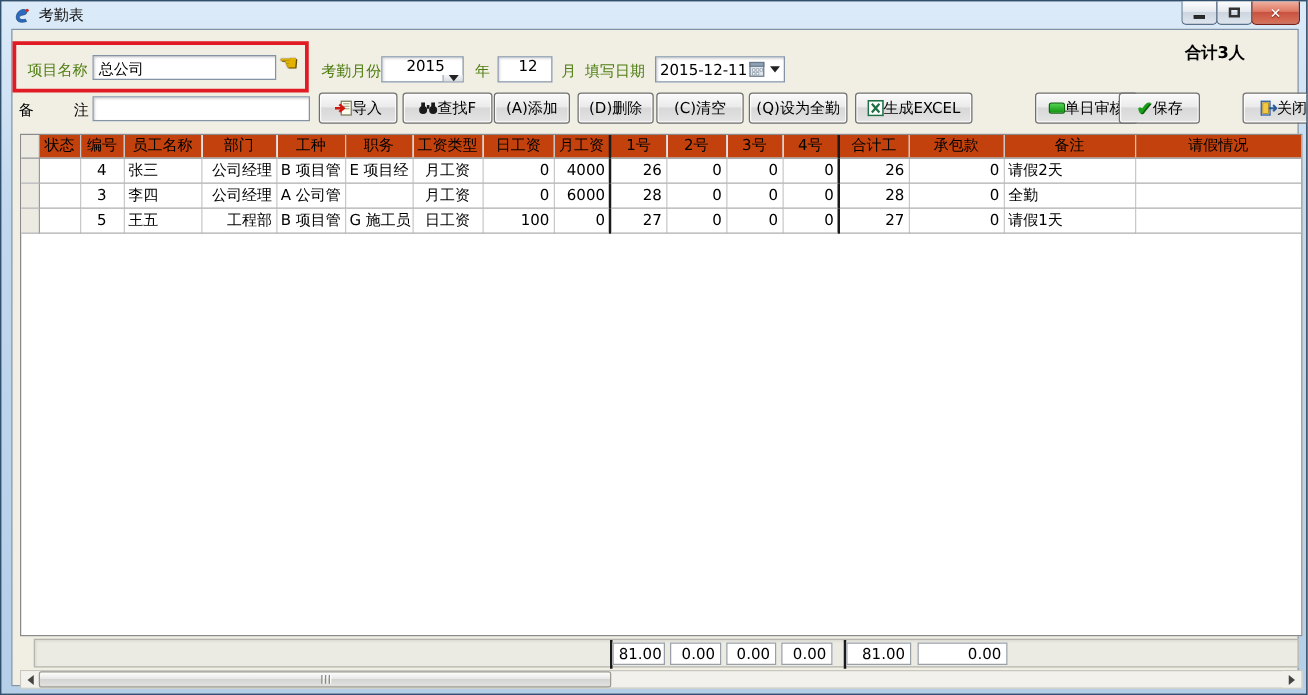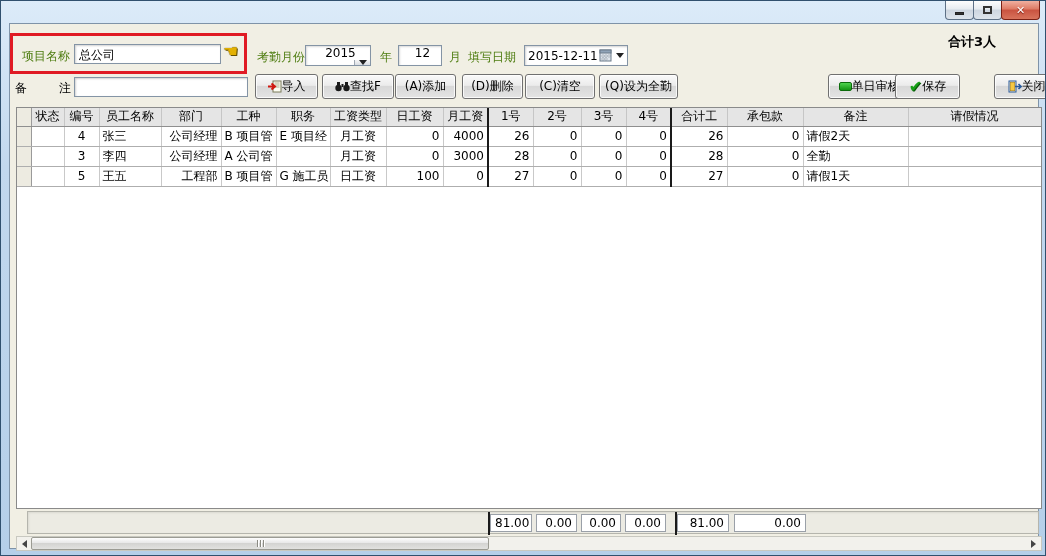--- a/index.html
+++ b/index.html
@@ -57,21 +57,21 @@
   .icon-svg { display:block; }
   .audit-chip { width:13px; height:9px; background:linear-gradient(#4fd34f,#149414); border:1px solid #0b6b0b; border-radius:2px; }
   .save-check { color:#17a017; font-size:16px; font-weight:bold; text-shadow:1px 1px 0 #0a5c0a; line-height:1; }
   
   .grid-wrap {
     position:absolute; left:6px; top:83px; width:1026px; height:402px;
     background:#fff; border:1px solid #8a8a8a; overflow:hidden;
   }
   table.grid { border-collapse:collapse; table-layout:fixed; width:1024px; font-size:12px; }
   .grid th {
-    height:18px; font-weight:normal; background:#e5e5e5; color:#000;
+    height:18px; font-weight:normal; background:#c2410c; color:#000;
     border-right:1px solid #c6c6c6; border-bottom:1px solid #8f8f8f;
     overflow:hidden; white-space:nowrap; text-align:center; padding:0 2px;
   }
   .grid td {
     height:20px; background:#fff; border-right:1px solid #c9c9c9; border-bottom:1px solid #aeaeae;
     overflow:hidden; white-space:nowrap; padding:0 3px;
   }
   .grid .sel { background:#edebe1; border-right:1px solid #9a9a9a; }
   .grid .thick-r { border-right:2px solid #1a1a1a; }
   .al-l { text-align:left; } .al-r { text-align:right; } .al-c { text-align:center; }
@@ -97,20 +97,27 @@
     border:1px solid #9b9b93; border-radius:2px;
     display:flex; align-items:center; justify-content:center; gap:2px;
   }
   .grip { width:1px; height:7px; background:#8a8a82; box-shadow:1px 0 0 #fff; }
 </style>
 </head>
 <body>
 
 <div class="window">
 
+  <div class="titlebar">
+    <svg class="app-icon" viewBox="0 0 16 16">
+      <path d="M4 12 C2 9 4 4 8 3 C11 2 13 4 12 6 C11 8 7 7 6 9 C5 11 8 12 11 11 L12 13 C9 14 5 14 4 12 Z" fill="#2a6bc0" stroke="#17457e" stroke-width="0.6"></path>
+      <circle cx="12.5" cy="3.5" r="1.4" fill="#d03020"></circle>
+    </svg>
+    <span class="title-text">考勤表</span>
+  </div>
   <div class="win-controls">
     <div class="win-btn">
         <div class="glyph-min"></div>
       </div>
     <div class="win-btn">
         <div class="glyph-max"></div>
       </div>
     <div class="win-btn close">
         <span class="glyph-close">✕</span>
       </div>
@@ -181,20 +188,27 @@
       <span>(A)添加</span>
     </div>
     <div class="btn" style="left:452px; width:61px;">
       <span>(D)删除</span>
     </div>
     <div class="btn" style="left:515px; width:70px;">
       <span>(C)清空</span>
     </div>
     <div class="btn" style="left:589px; width:79px;">
       <span>(Q)设为全勤</span>
+    </div>
+    <div class="btn" style="left:674px; width:94px;">
+      <svg width="13" height="13" viewBox="0 0 13 13" class="icon-svg">
+        <rect x="0.5" y="0.5" width="12" height="12" fill="#fff" stroke="#1e7145" stroke-width="1.5"></rect>
+        <path d="M3.5 3 L9.5 10 M9.5 3 L3.5 10" stroke="#1e7145" stroke-width="1.8"></path>
+      </svg>
+      <span>生成EXCEL</span>
     </div>
     <div class="btn" style="left:774px; width:82px;margin-left:44px;">
       <span class="audit-chip"></span>
       <span>单日审核</span>
     </div>
     <div class="btn" style="left:885px; width:65px;">
       <span class="save-check">✔</span>
       <span>保存</span>
     </div>
     <div class="btn" style="left:984px; width:65px;text-align:center;">
@@ -274,21 +288,21 @@
             <tr>
               <td class="sel"></td>
               <td class="al-c"></td>
               <td class="al-c">3</td>
               <td class="al-l">李四</td>
               <td class="al-r">公司经理</td>
               <td class="al-l">A 公司管</td>
               <td class="al-l"></td>
               <td class="al-c">月工资</td>
               <td class="al-r">0</td>
-              <td class="al-r thick-r">3000</td>
+              <td class="al-r thick-r">6000</td>
               <td class="al-r">28</td>
               <td class="al-r">0</td>
               <td class="al-r">0</td>
               <td class="al-r thick-r">0</td>
               <td class="al-r">28</td>
               <td class="al-r">0</td>
               <td class="al-l">全勤</td>
               <td class="al-l"></td>
             </tr>
             <tr>

